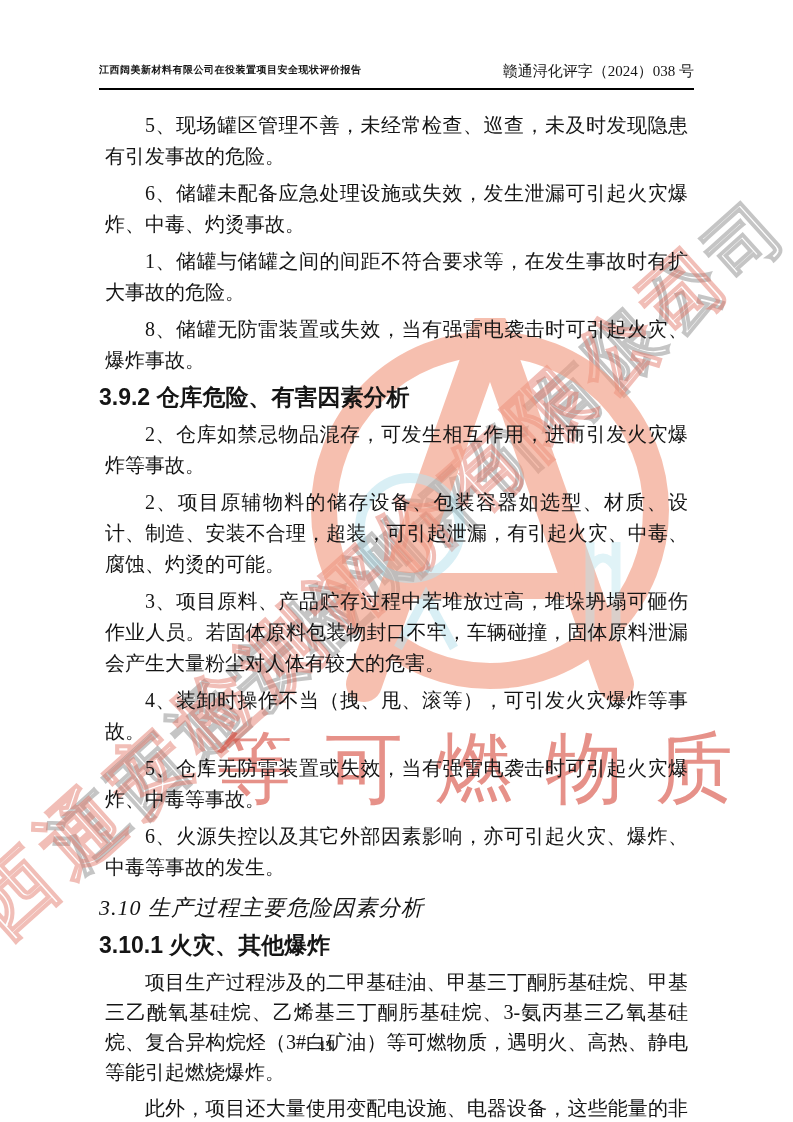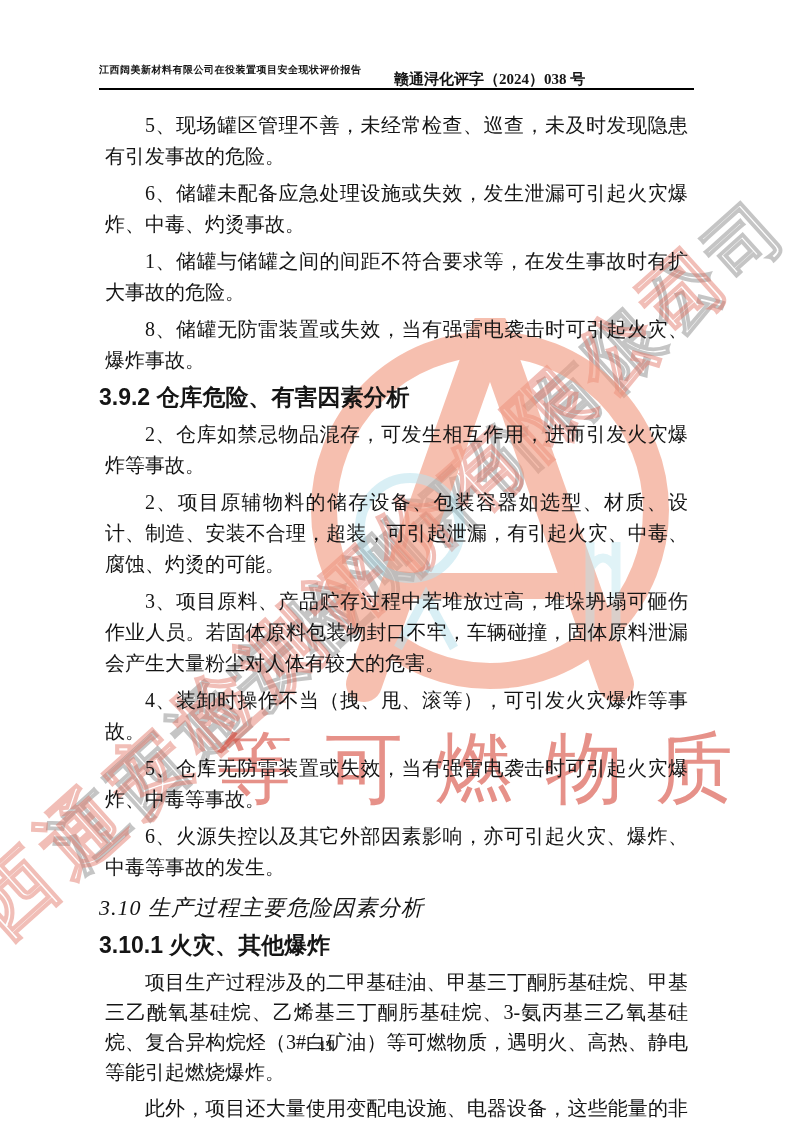--- a/index.html
+++ b/index.html
@@ -11,22 +11,22 @@
     font-family:"Liberation Serif","DejaVu Serif",serif;
     color:#151515;
   }
   
   .hdr-left{
     position:absolute;left:99px;top:63px;width:420px;
     font-size:10px;font-weight:bold;letter-spacing:.5px;
     font-family:"Liberation Serif","DejaVu Serif",serif;
   }
   .hdr-right{
-    position:absolute;right:99px;top:70px;width:300px;
-    font-size:15px;font-weight:bold;
+    position:absolute;right:99px;top:62px;width:300px;text-align:right;
+    font-size:15px;font-weight:normal;
   }
   .hdr-rule{
     position:absolute;left:99px;top:88px;width:595px;height:0;
     border-top:2px solid #000;
   }
   
   .body-col{
     position:absolute;left:99px;top:104px;width:595px;
     font-size:20px;line-height:31px;text-align:justify;
     text-justify:inter-ideograph;

